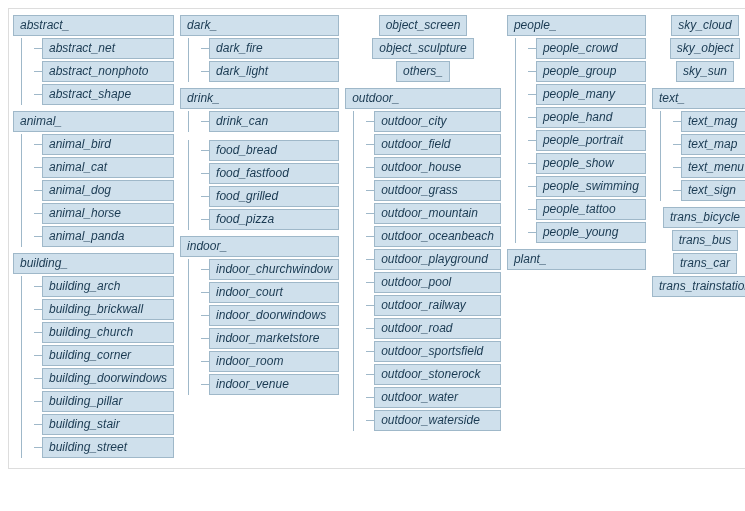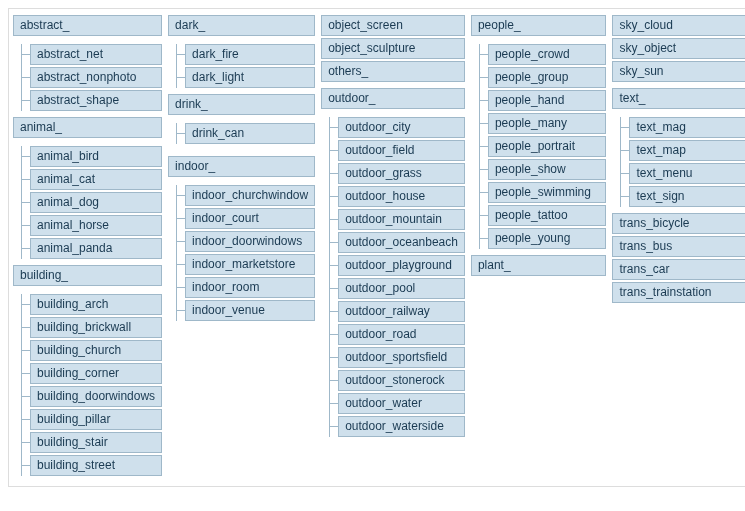--- a/index.html
+++ b/index.html
@@ -17,30 +17,31 @@
     padding: 6px 4px 10px 4px;
     display: flex;
     align-items: flex-start;
     gap: 6px;
   }
   .col {
     display: flex;
     flex-direction: column;
     gap: 6px;
     flex: 1;
+    font-style: italic;
   }
   .group { }
   .group .children {
     margin-left: 8px;
     border-left: 1px solid #9fb8c9;
-    padding-left: 0;
+    padding-left: 12px;
     display: flex;
     flex-direction: column;
     gap: 2px;
-    margin-top: 8px;
+    margin-top: 2px;
   }
   .child-row {
     display: flex;
     align-items: center;
   }
   .tick {
     width: 8px;
     height: 0;
     border-top: 1px solid #9fb8c9;
     flex-shrink: 0;
@@ -53,20 +54,21 @@
     white-space: nowrap;
     box-sizing: border-box;
     flex: 1;
     overflow: hidden;
     text-overflow: clip;
   }
   .flat-stack {
     display: flex;
     flex-direction: column;
     gap: 2px;
+    align-items: center;
   }
 </style>
 </head>
 <body>
 
 <div class="canvas" id="root">
     <div class="col">
       <div class="group">
         <div class="node">abstract_</div>
         <div class="children">
@@ -164,20 +166,38 @@
       <div class="group">
         <div class="node">drink_</div>
         <div class="children">
           <div class="child-row">
             <div class="tick"></div>
             <div class="node">drink_can</div>
           </div>
         </div>
       </div>
       <div class="group">
+        <div class="children">
+          <div class="child-row">
+            <div class="tick"></div>
+            <div class="node">food_bread</div>
+          </div>
+          <div class="child-row">
+            <div class="tick"></div>
+            <div class="node">food_fastfood</div>
+          </div>
+          <div class="child-row">
+            <div class="tick"></div>
+            <div class="node">food_grilled</div>
+          </div>
+          <div class="child-row">
+            <div class="tick"></div>
+            <div class="node">food_pizza</div>
+          </div>
+        </div>
       </div>
       <div class="group">
         <div class="node">indoor_</div>
         <div class="children">
           <div class="child-row">
             <div class="tick"></div>
             <div class="node">indoor_churchwindow</div>
           </div>
           <div class="child-row">
             <div class="tick"></div>
@@ -214,28 +234,28 @@
           <div class="child-row">
             <div class="tick"></div>
             <div class="node">outdoor_city</div>
           </div>
           <div class="child-row">
             <div class="tick"></div>
             <div class="node">outdoor_field</div>
           </div>
           <div class="child-row">
             <div class="tick"></div>
+            <div class="node">outdoor_house</div>
+          </div>
+          <div class="child-row">
+            <div class="tick"></div>
             <div class="node">outdoor_grass</div>
           </div>
           <div class="child-row">
             <div class="tick"></div>
-            <div class="node">outdoor_house</div>
-          </div>
-          <div class="child-row">
-            <div class="tick"></div>
             <div class="node">outdoor_mountain</div>
           </div>
           <div class="child-row">
             <div class="tick"></div>
             <div class="node">outdoor_oceanbeach</div>
           </div>
           <div class="child-row">
             <div class="tick"></div>
             <div class="node">outdoor_playground</div>
           </div>
@@ -277,25 +297,25 @@
           <div class="child-row">
             <div class="tick"></div>
             <div class="node">people_crowd</div>
           </div>
           <div class="child-row">
             <div class="tick"></div>
             <div class="node">people_group</div>
           </div>
           <div class="child-row">
             <div class="tick"></div>
+            <div class="node">people_many</div>
+          </div>
+          <div class="child-row">
+            <div class="tick"></div>
             <div class="node">people_hand</div>
-          </div>
-          <div class="child-row">
-            <div class="tick"></div>
-            <div class="node">people_many</div>
           </div>
           <div class="child-row">
             <div class="tick"></div>
             <div class="node">people_portrait</div>
           </div>
           <div class="child-row">
             <div class="tick"></div>
             <div class="node">people_show</div>
           </div>
           <div class="child-row">

